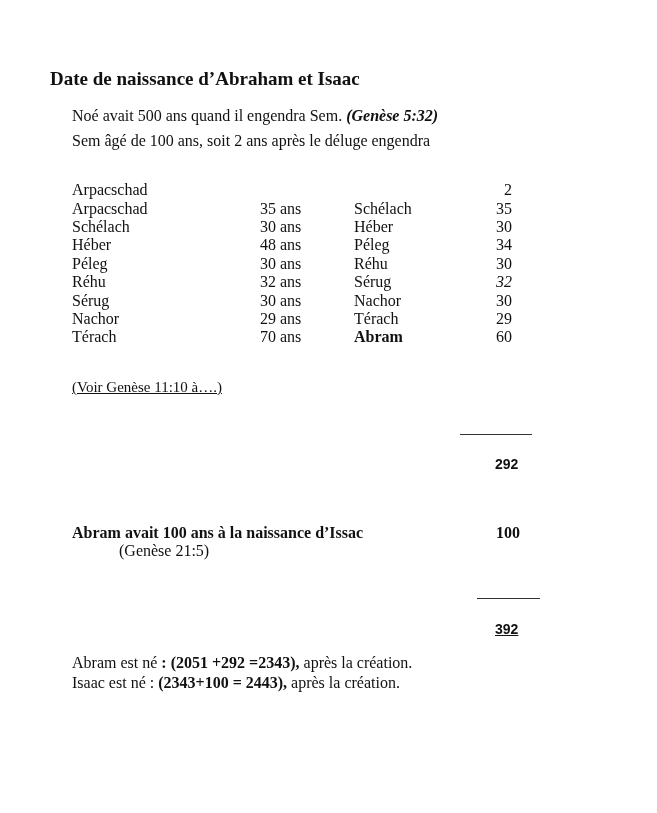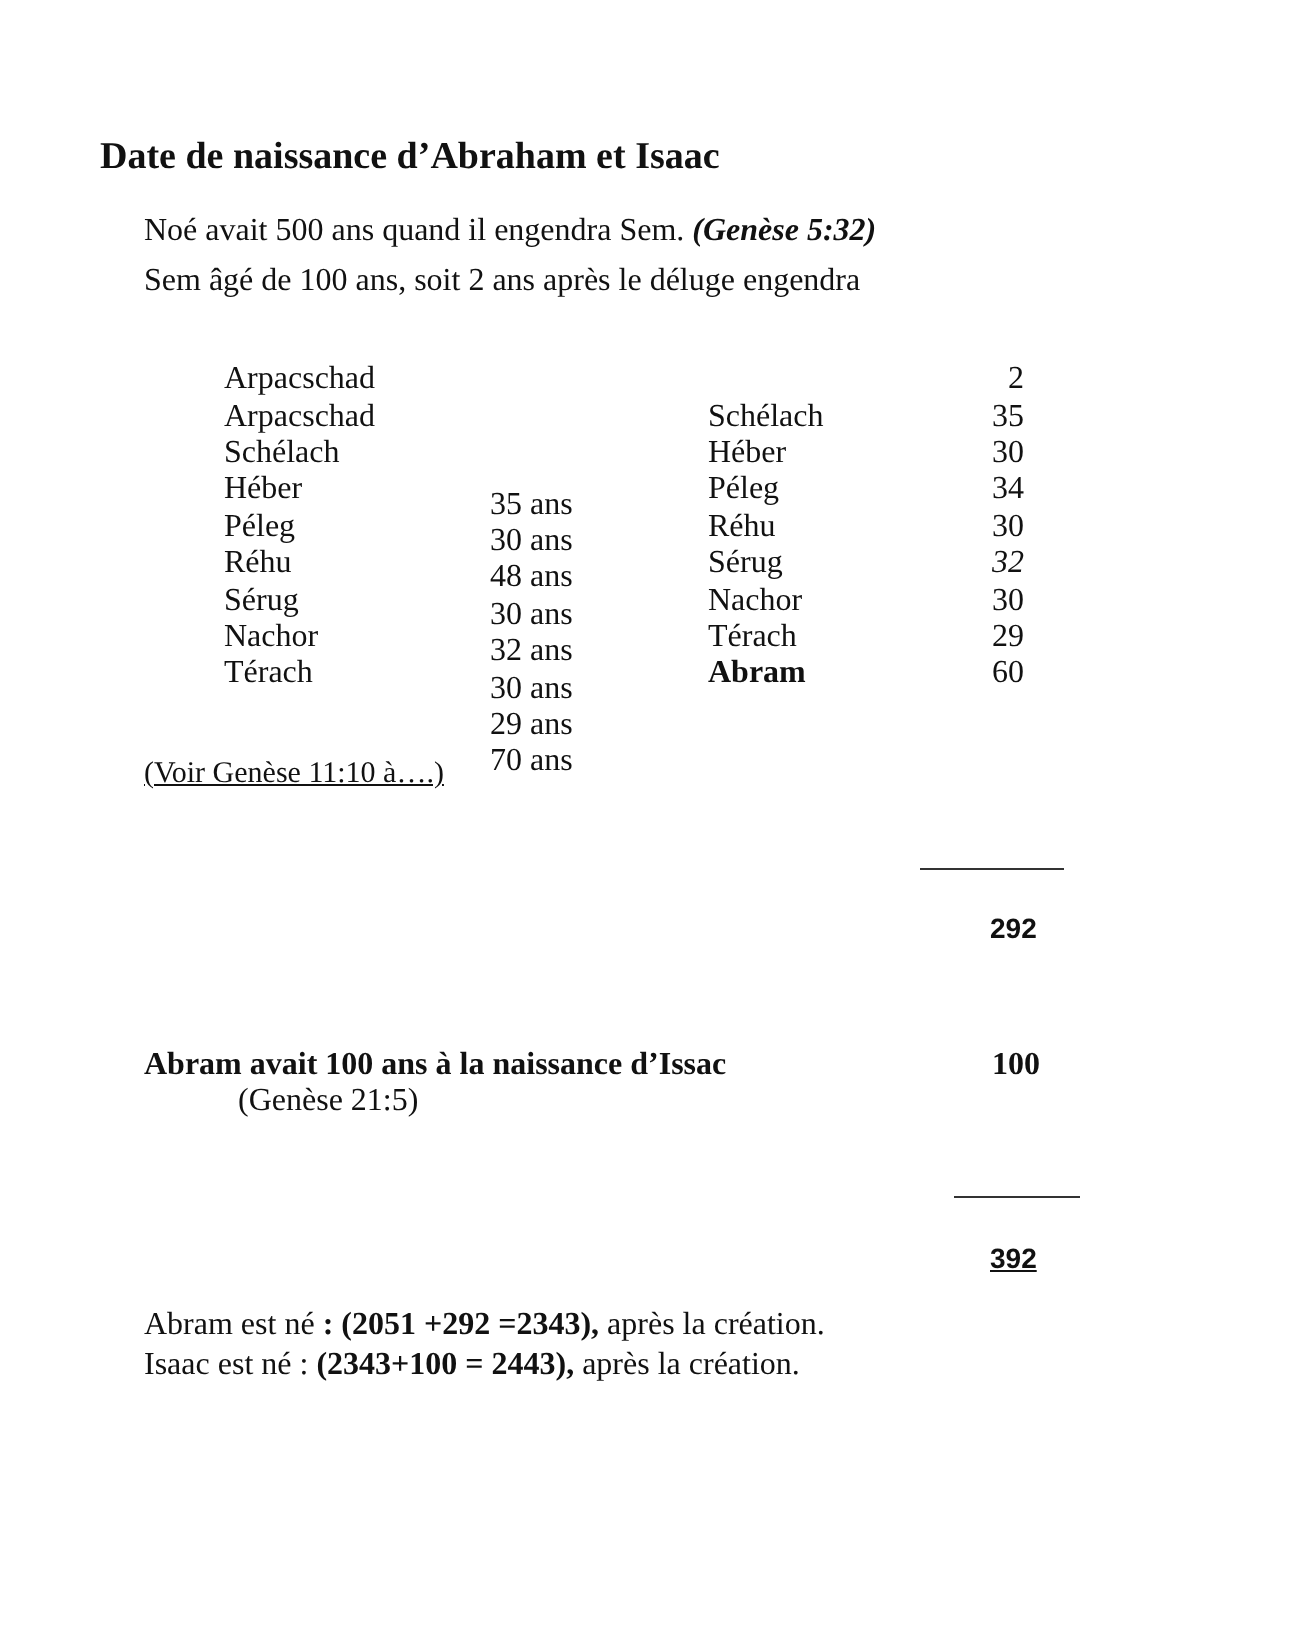--- a/index.html
+++ b/index.html
@@ -6,22 +6,22 @@
     body { width: 657px; height: 813px; position: relative; overflow: hidden;
            font-family: "Liberation Serif", serif; color: #111111; }
     .abs { position: absolute; white-space: nowrap; }
     .title { top: 68px; left: 0; width: 617px; 
              font-weight: bold; font-size: 19px; padding-left: 50px; box-sizing: border-box; }
     .p { font-size: 16px; left: 72px; }
     .intro1 { top: 107px; }
     .intro2 { top: 132px; }
     .intro1 .ref { font-weight: bold; font-style: italic; }
     .row { font-size: 16px; height: 18.5px; }
-    .c1 { left: 72px; margin-left: 40px; }
-    .c2 { left: 245px; margin-top: 44px; }
+    .c1 { left: 72px; }
+    .c2 { left: 260px; }
     .c3 { left: 354px; }
     .c4 { left: 470px; width: 42px; text-align: right; }
     .small { font-size: 15px; }
     .voir { top: 379px; left: 72px; text-decoration: underline; }
     .rule { position: absolute; height: 1px; background: #333; }
     .rule1 { top: 434px; left: 460px; width: 72px; }
     .rule2 { top: 598px; left: 477px; width: 63px; }
     .num { font-family: "Liberation Sans", sans-serif; font-weight: bold; font-size: 14px; }
     .n292 { top: 456px; left: 495px; }
     .n392 { top: 621px; left: 495px; text-decoration: underline; }

